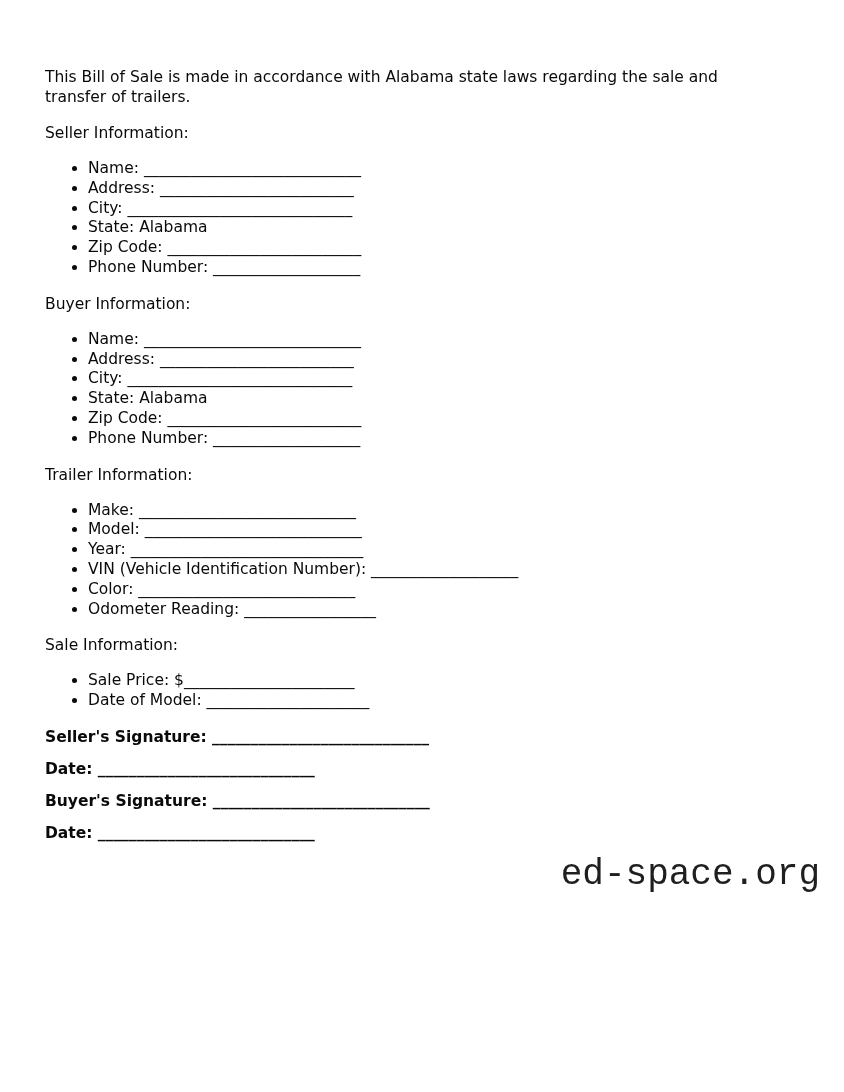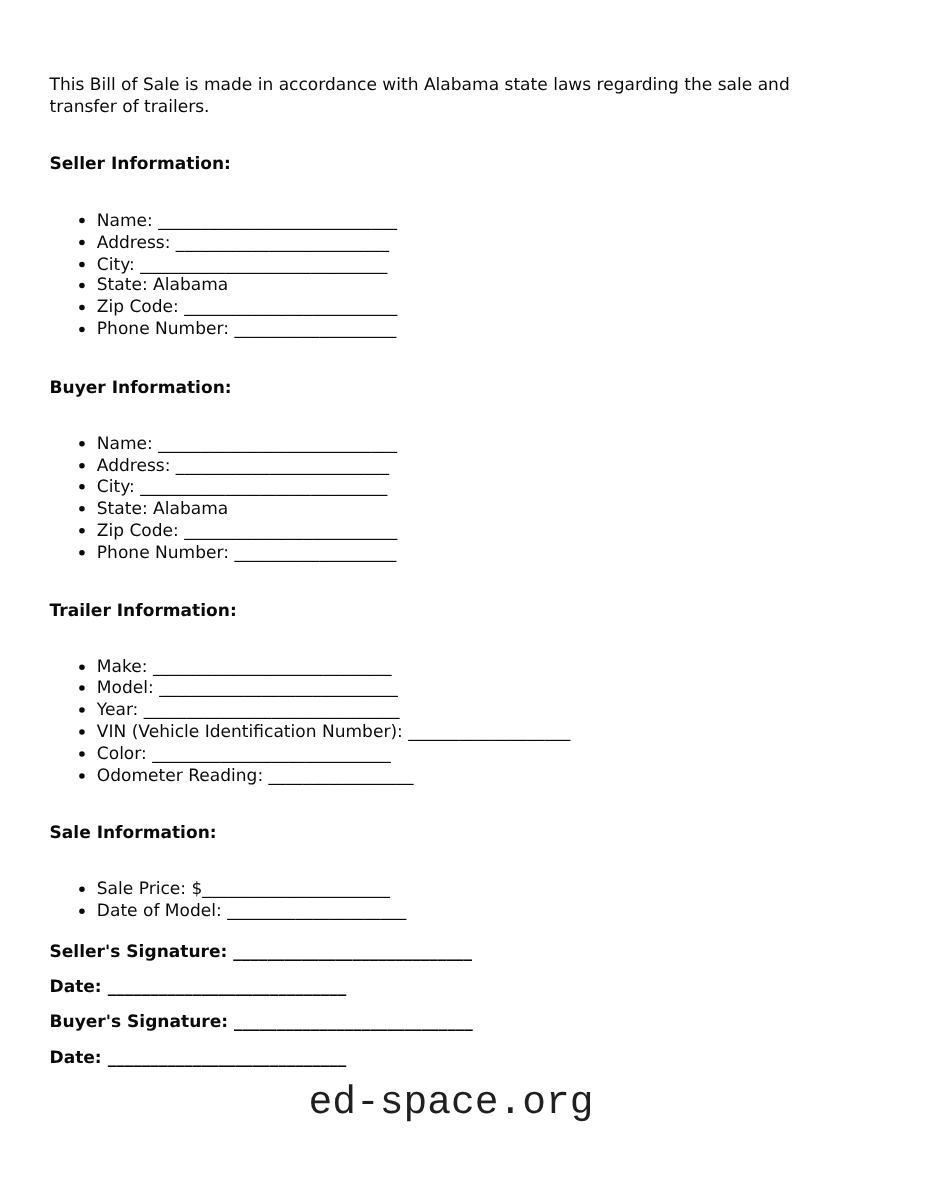--- a/index.html
+++ b/index.html
@@ -24,40 +24,40 @@
     letter-spacing: 0.2px;
   }
   p.text {
     margin: 12px 0;
     line-height: 20px;
     white-space: pre-line;
   }
   h2.section-heading {
     font-size: 15.5px;
     line-height: 20px;
-    font-weight: 700;
-    margin: 32px 0;
+    font-weight: 400;
+    margin: 16px 0;
   }
   ul.field-list {
     margin: 16px 0;
     padding-left: 43px;
     list-style: disc;
   }
   ul.field-list li {
     line-height: 19.8px;
   }
   p.sig {
     margin: 12px 0;
     line-height: 20px;
     font-weight: 700;
   }
   .watermark {
     margin-top: 10px;
     padding-right: 24px;
-    text-align: center;
+    text-align: right;
     font-family: "Liberation Mono", monospace;
     font-size: 36px;
     line-height: 40px;
     color: #1f1f1f;
   }
 </style>
 </head>
 <body>
 
 <div class="page">

